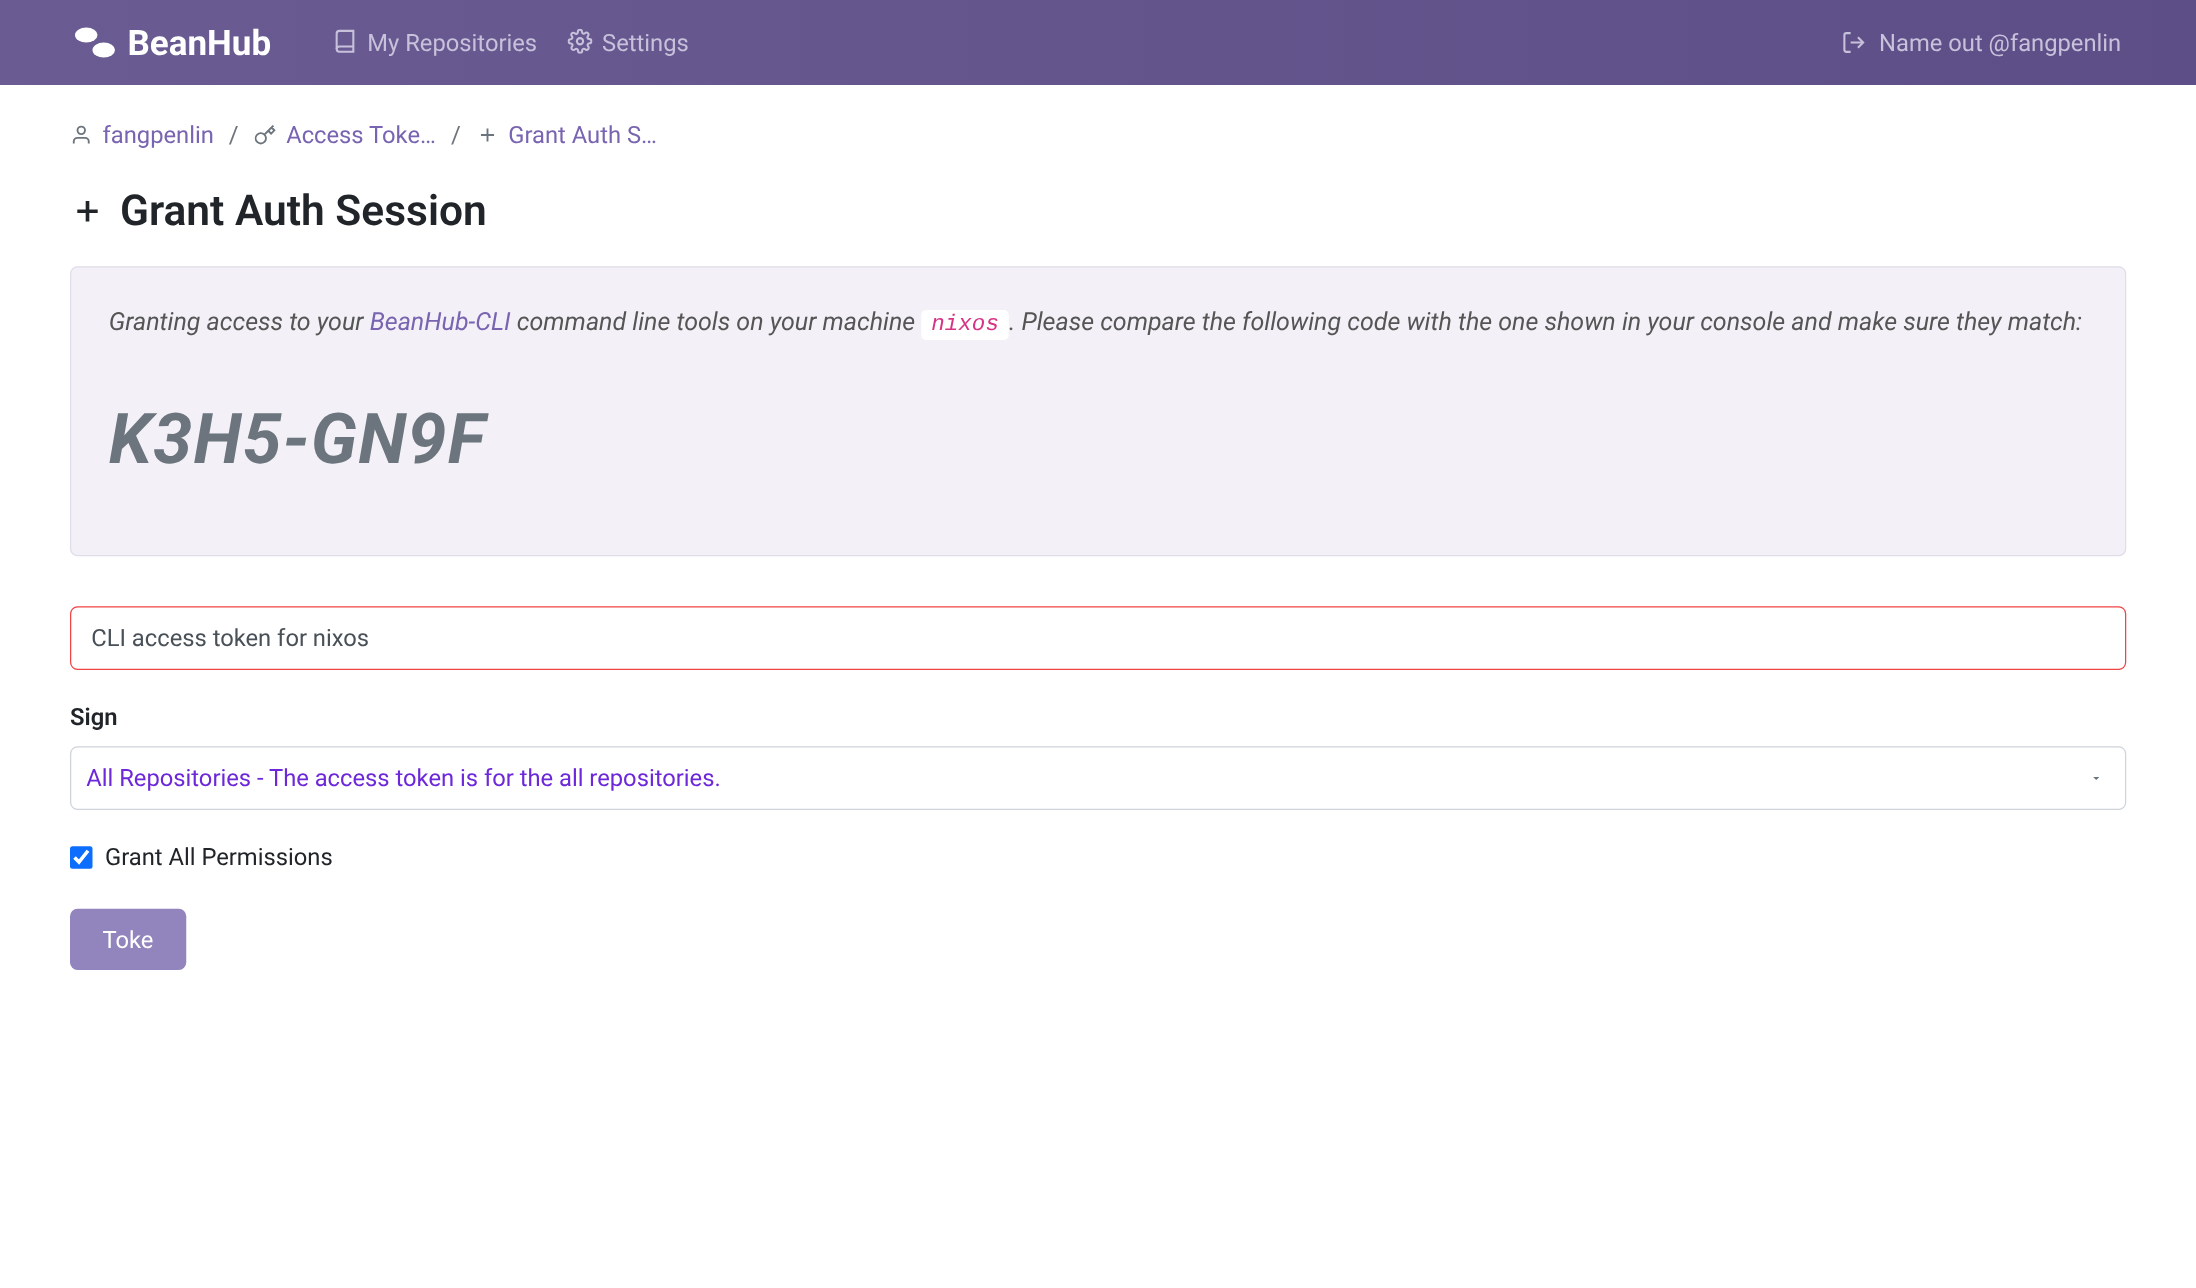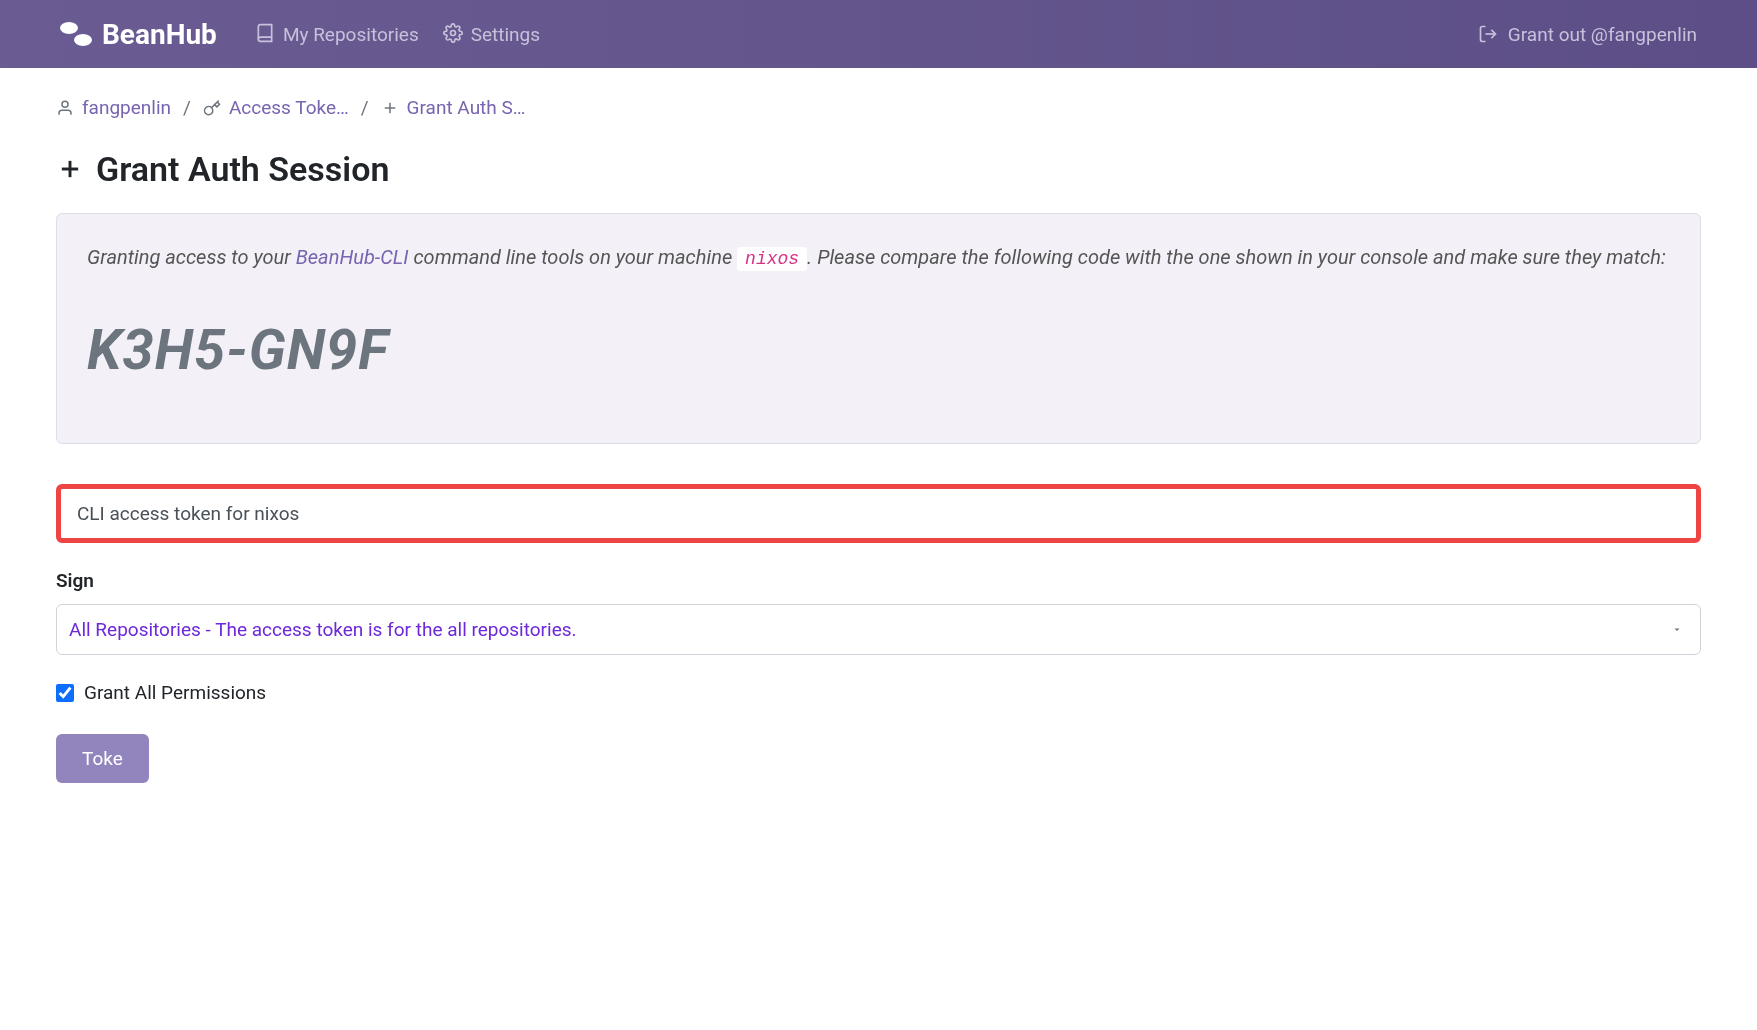--- a/index.html
+++ b/index.html
@@ -17,21 +17,21 @@
       background: linear-gradient(90deg, #6a5c92 0%, #5d4e87 100%);
       display: flex;
       align-items: center;
       padding: 0 60px;
       height: 68px;
       justify-content: space-between;
     }
     .navbar-left {
       display: flex;
       align-items: center;
-      gap: 38px;
+      gap: 49px;
     }
     .logo {
       display: flex;
       align-items: center;
       gap: 10px;
       color: #fff;
       font-size: 28px;
       font-weight: 700;
       cursor: pointer;
     }
@@ -146,21 +146,21 @@
       font-size: 19px;
       font-weight: 600;
       color: #212529;
       margin-bottom: 12px;
     }
     .form-input {
       width: 100%;
       padding: 13px 16px;
       font-size: 19px;
       color: #495057;
-      border: 5px solid #ef4444;
+      border: 1px solid #ef4444;
       border-radius: 6px;
       background: #fff;
       font-family: inherit;
     }
     .form-select {
       width: 100%;
       padding: 13px 12px;
       font-size: 19px;
       color: #6d28d9;
       border: 1px solid #ced4da;
@@ -238,21 +238,21 @@
         <span>Settings</span>
       </a>
     </div>
   </div>
   <a class="signout">
     <svg viewBox="0 0 24 24" fill="none" stroke="currentColor" stroke-width="2">
       <path d="M9 21H5a2 2 0 0 1-2-2V5a2 2 0 0 1 2-2h4"></path>
       <polyline points="16 17 21 12 16 7"></polyline>
       <line x1="21" y1="12" x2="9" y2="12"></line>
     </svg>
-    <span>Grant out @fangpenlin</span>
+    <span>Name out @fangpenlin</span>
   </a>
 </nav>
 
 <div class="container">
 
   <div class="breadcrumb">
     <a class="breadcrumb-item">
       <svg viewBox="0 0 24 24" fill="none" stroke="currentColor" stroke-width="2">
         <path d="M20 21v-2a4 4 0 0 0-4-4H8a4 4 0 0 0-4 4v2"></path>
         <circle cx="12" cy="7" r="4"></circle>

